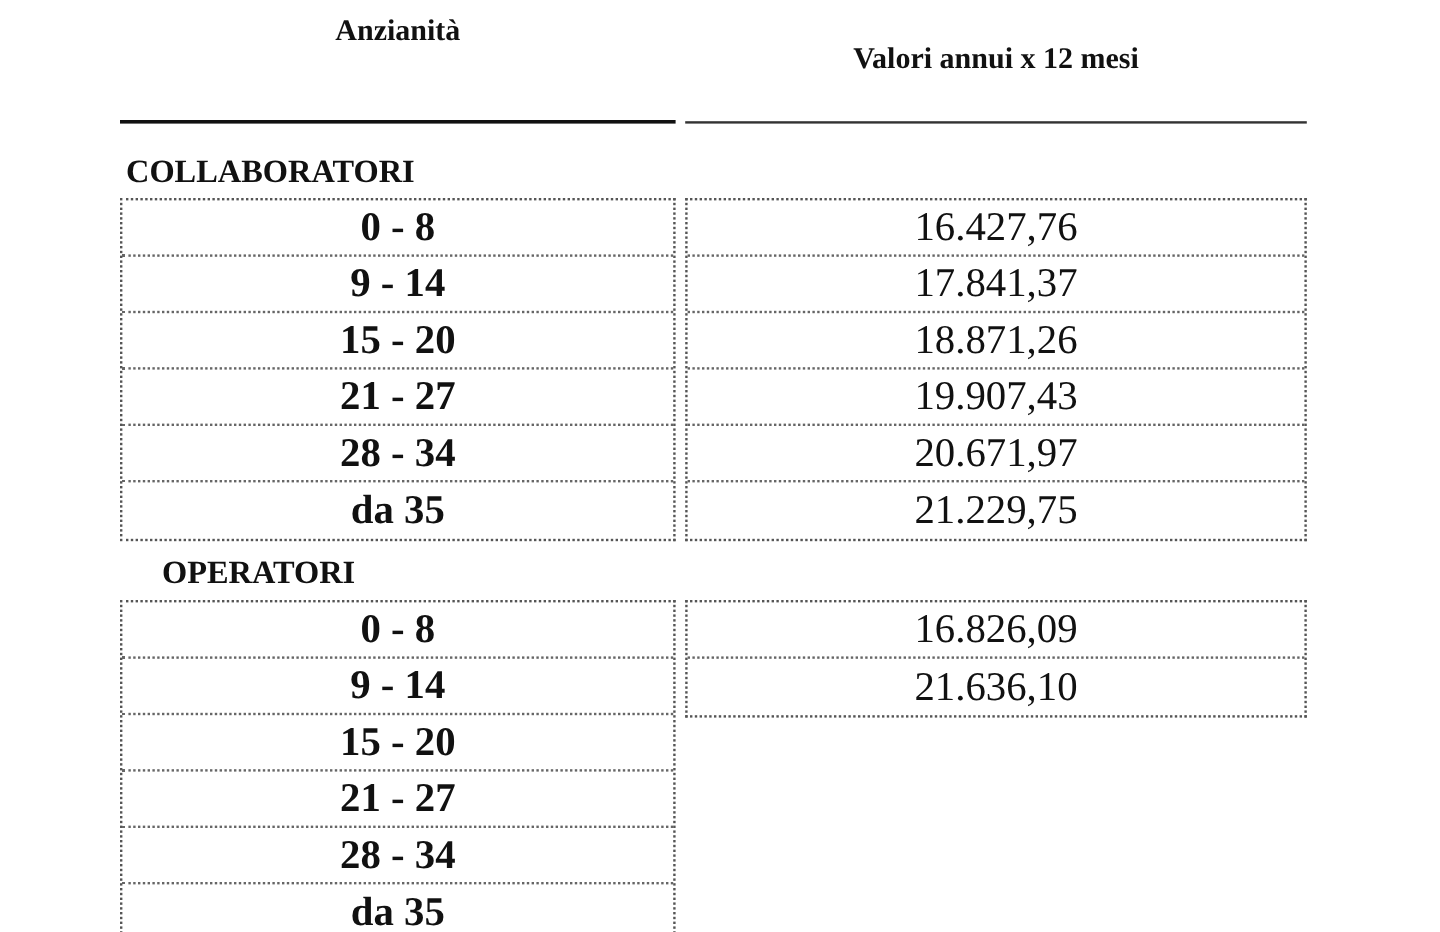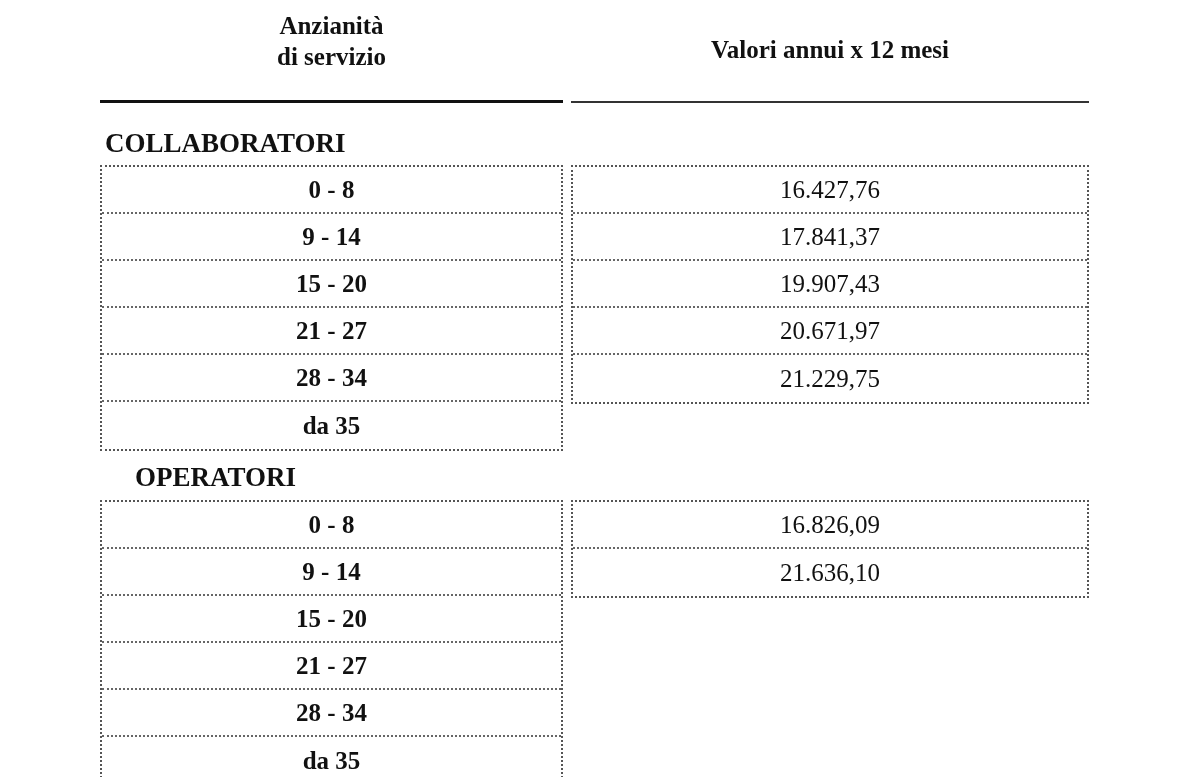--- a/index.html
+++ b/index.html
@@ -5,48 +5,48 @@
   html, body { margin:0; padding:0; background:#fff; }
   body { width:1200px; height:777px; overflow:hidden; position:relative; font-family:"Liberation Serif", serif; color:#111; }
   .hdr { position:absolute; font-weight:bold; font-size:25px; text-align:center; line-height:31px; }
   .hdr-left { left:100px; width:463px; top:10px; }
   .hdr-right { left:571px; width:518px; top:34px; }
   .rule { position:absolute; top:100px; height:3px; background:#111; }
   .rule-left { left:100px; width:463px; }
   .rule-right { left:571px; width:518px; height:2px; top:101px; background:#333; }
   .section-title { position:absolute; left:105px; font-weight:bold; font-size:27px; }
   .tbl { position:absolute; border:2px dotted #555; box-sizing:border-box; }
-  .row { height:47px; box-sizing:border-box; border-bottom:2px dotted #666; display:flex; align-items:center; justify-content:center; font-size:25px;text-align:right; }
+  .row { height:47px; box-sizing:border-box; border-bottom:2px dotted #666; display:flex; align-items:center; justify-content:center; font-size:34px;text-align:right; }
   .row:last-child { border-bottom:none; }
   .left .row { font-weight:bold; }
   .right .row { font-weight:normal; }
 </style>
 </head>
 <body>
 
 <div class="hdr hdr-left">
   <div>Anzianità</div>
-  <div>di servizio</div>
 </div>
 <div class="hdr hdr-right">Valori annui x 12 mesi</div>
 <div class="rule rule-left"></div>
 <div class="rule rule-right"></div>
 
 <div class="section-title" style="top:128px;">COLLABORATORI</div>
 <div class="tbl left" style="left:100px; top:165px; width:463px;">
   <div class="row">0 - 8</div>
   <div class="row">9 - 14</div>
   <div class="row">15 - 20</div>
   <div class="row">21 - 27</div>
   <div class="row">28 - 34</div>
   <div class="row">da 35</div>
 </div>
 <div class="tbl right" style="left:571px; top:165px; width:518px;">
   <div class="row">16.427,76</div>
   <div class="row">17.841,37</div>
+  <div class="row">18.871,26</div>
   <div class="row">19.907,43</div>
   <div class="row">20.671,97</div>
   <div class="row">21.229,75</div>
 </div>
 
 <div class="section-title" style="top:462px;margin-left:30px;">OPERATORI</div>
 <div class="tbl left" style="left:100px; top:500px; width:463px;">
   <div class="row">0 - 8</div>
   <div class="row">9 - 14</div>
   <div class="row">15 - 20</div>

